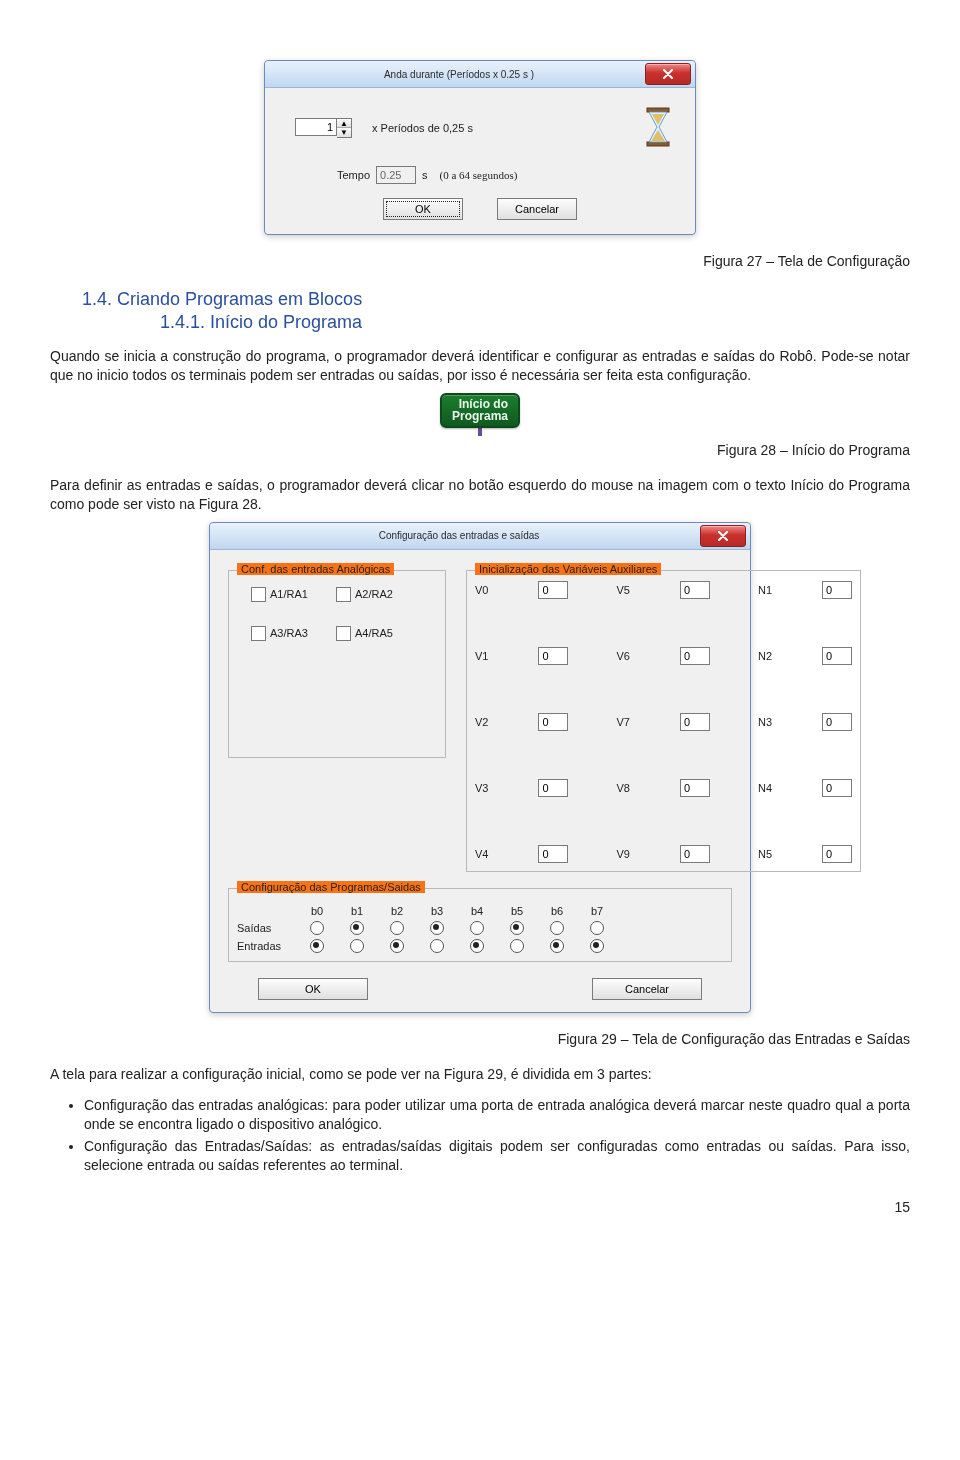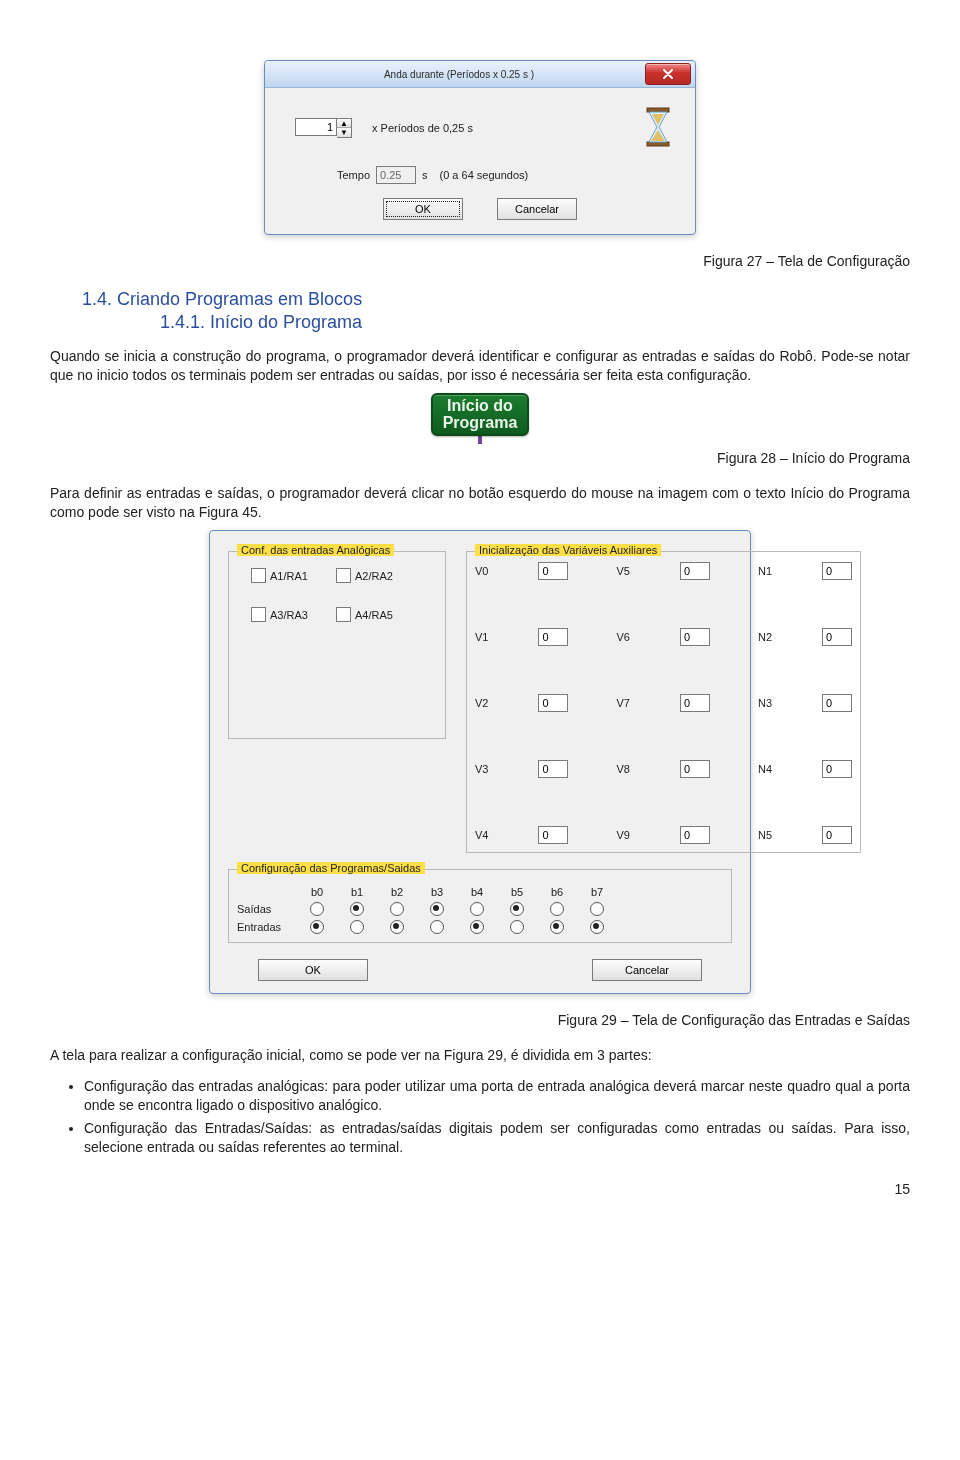--- a/index.html
+++ b/index.html
@@ -120,39 +120,39 @@
   }
   .center-block { text-align: center; }
   .inicio-badge {
     display:inline-block;
     background: linear-gradient(#1b7d2f,#0f5a1f);
     border: 2px solid #0c4a1a;
     border-radius: 6px;
     color: #eaf6ea;
     font-weight: bold;
     font-family: Tahoma, Arial, sans-serif;
-    font-size: 16px;
+    font-size: 12px;
     padding: 3px 10px;
-    text-align: center;
+    text-align: right;
     line-height: 1.05;
     box-shadow: 0 1px 2px rgba(0,0,0,0.3), inset 0 1px 0 rgba(255,255,255,0.25);
   }
   .inicio-connect {
     width: 4px; height: 8px; background: #6b4aa6; margin: 0 auto;
   }
   .groupbox {
     border: 1px solid #b8b8b8;
     margin: 12px 10px 4px 10px;
     padding: 10px 8px 8px 8px;
     position: relative;
   }
   .groupbox .legend {
     position: absolute;
     top: -8px; left: 8px;
-    background: #fde047;
+    background: #f97316;
     padding: 0 4px;
     font-size: 11px;
   }
   .checkbox-row { display:flex; align-items:center; gap:4px; margin:6px 14px; font-size:11px;}
   .chk {
     width:13px; height:13px; border:1px solid #7a7a7a; background:#fff; display:inline-block;
   }
   .var-grid { display:grid; grid-template-columns: auto auto auto auto auto auto; column-gap:8px; row-gap:5px; font-size:11px;gap:48px;}
   .var-grid .lbl { display:flex; align-items:center; justify-content:flex-end; padding-right:2px;}
   .var-grid input { width:30px; }
@@ -210,21 +210,21 @@
               <path d="M9 8 L21 8 L15 19 Z" fill="#e2c06a"></path>
               <path d="M8 35 L22 35 L15 24 Z" fill="#e2c06a"></path>
             </svg>
           </span>
         </span>
       </div>
       <div class="row" style="margin:16px 0 14px 60px;">
         <span class="small-label">Tempo</span>
         <input class="field readonly" style="width: 40px; margin: 0px 6px;" readonly="" value="0.25">
         <span class="small-label">s</span>
-        <span class="small-label" style="margin-left:12px;">(0 a 64 segundos)</span>
+        <span class="small-label" style="margin-left:12px;font-family:Liberation Serif, serif;">(0 a 64 segundos)</span>
       </div>
       <div class="row" style="justify-content:center; gap:34px;">
         <button class="winbtn focus">OK</button>
         <button class="winbtn">Cancelar</button>
       </div>
     </div>
   </div>
 </div>
 
 <div class="caption">Figura 27 – Tela de Configuração</div>
@@ -236,24 +236,32 @@
 
 <div class="center-block" style="margin-top:4px;">
   <div class="inicio-badge">
     <div>Início do</div>
     <div>Programa</div>
   </div>
   <div class="inicio-connect"></div>
 </div>
 <div class="caption">Figura 28 – Início do Programa</div>
 
-<p class="body-text">Para definir as entradas e saídas, o programador deverá clicar no botão esquerdo do mouse na imagem com o texto Início do Programa como pode ser visto na Figura 45.</p>
+<p class="body-text">Para definir as entradas e saídas, o programador deverá clicar no botão esquerdo do mouse na imagem com o texto Início do Programa como pode ser visto na Figura 28.</p>
 
 <div class="center-block">
   <div class="dialog dlg2">
+    <div class="titlebar">
+      <span class="title-text">Configuração das entradas e saídas</span>
+      <div class="close-btn">
+        <svg width="12" height="10" viewBox="0 0 12 10">
+          <path d="M2 1 L10 9 M10 1 L2 9" stroke="#fff" stroke-width="2" stroke-linecap="round"></path>
+        </svg>
+      </div>
+    </div>
     <div class="dlg-body" style="padding:8px 8px 12px 8px;">
       <div style="display:flex; align-items:flex-start;">
         <div class="groupbox" style="flex:0 0 200px; height:168px;">
           <span class="legend">Conf. das entradas Analógicas</span>
           <div style="display:flex;">
             <label class="checkbox-row">
                 <span class="chk"></span>
                 <span>A1/RA1</span>
               </label>
             <label class="checkbox-row">

